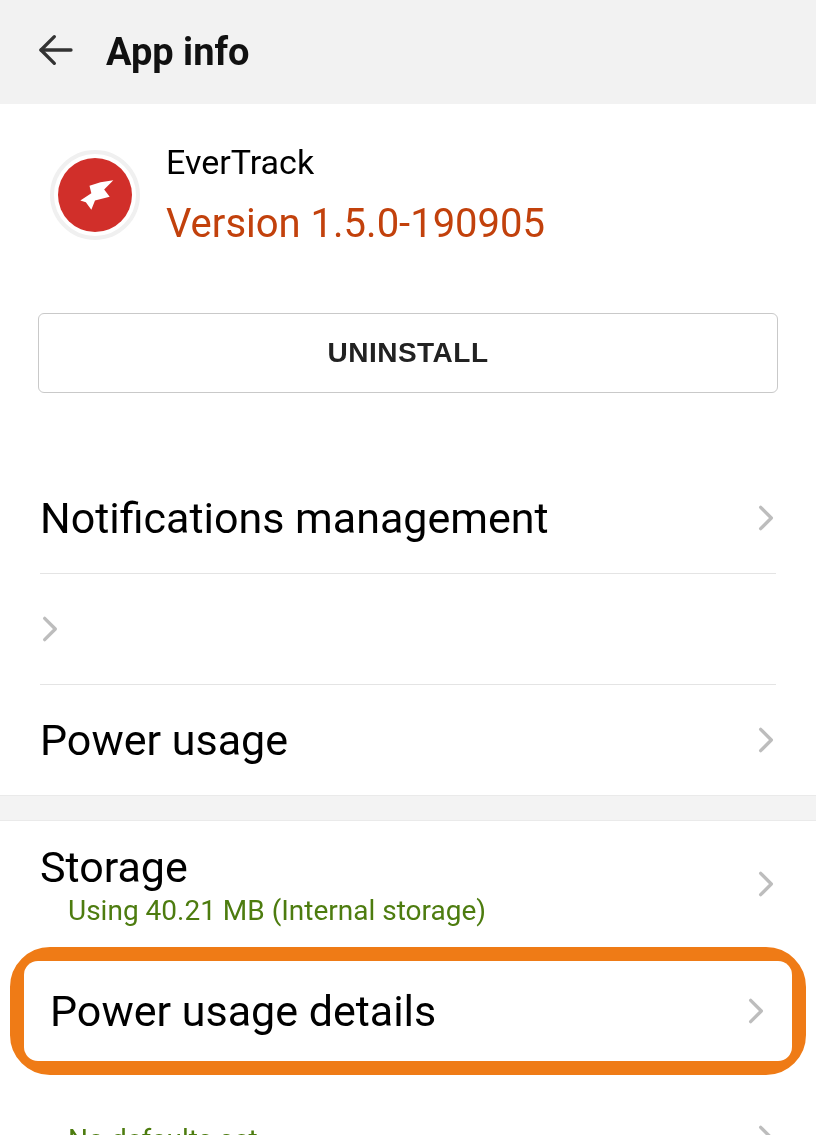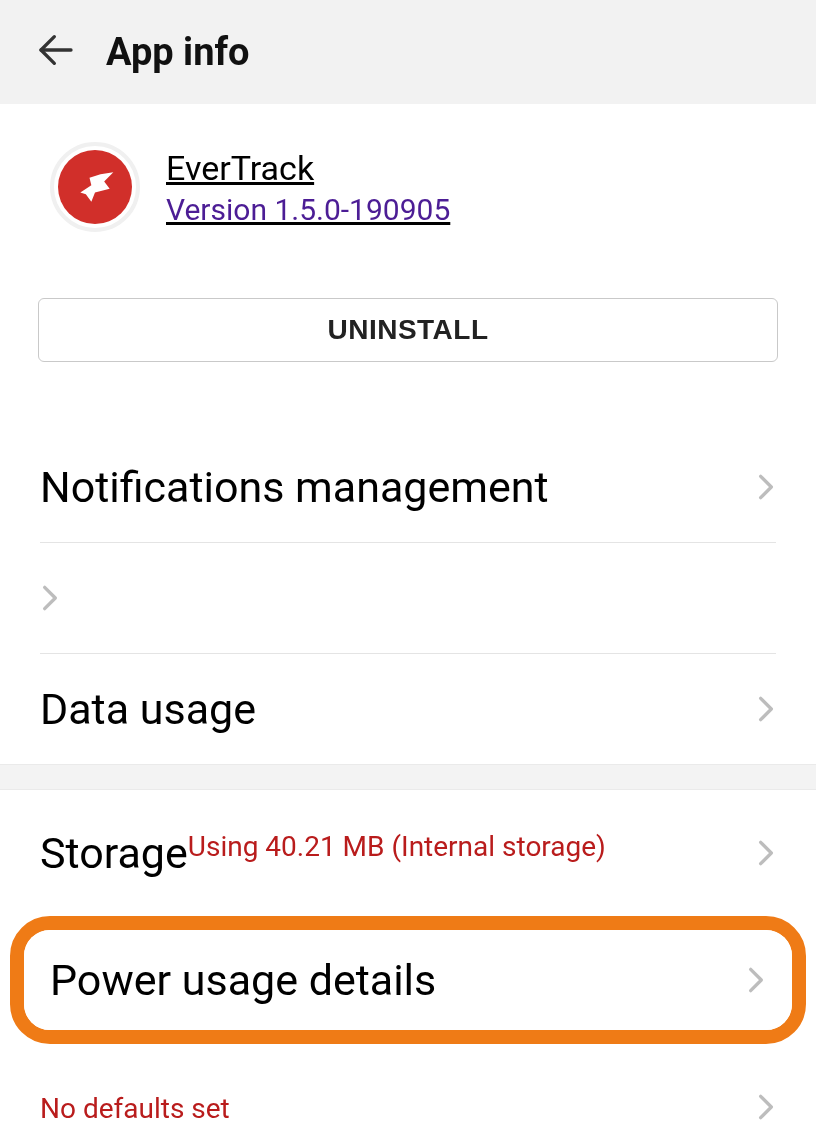--- a/index.html
+++ b/index.html
@@ -26,21 +26,20 @@
     .back-btn svg { width: 40px; height: 40px; }
     .header-title {
       font-size: 38px;
       font-weight: 700;
       color: #111;
     }
     .app-header {
       display: flex;
       align-items: center;
       padding: 38px 40px 10px 50px;
-      text-decoration: underline;
     }
     .app-icon {
       width: 90px; height: 90px;
       border-radius: 50%;
       background: #fff;
       border: 4px solid #f0f0f0;
       display: flex;
       align-items: center;
       justify-content: center;
       margin-right: 26px;
@@ -50,29 +49,29 @@
       width: 74px; height: 74px;
       border-radius: 50%;
       background: #d12f2a;
       display: flex;
       align-items: center;
       justify-content: center;
     }
     .app-icon-inner svg { width: 44px; height: 44px; }
     .app-names { display: flex; flex-direction: column; }
     .app-name { font-size: 34px; font-weight: 400; color: #000; }
-    .app-version { font-size: 30px; color: #4c1d95; margin-top: 4px; }
+    .app-version { font-size: 40px; color: #c2410c; margin-top: 18px; }
     .button-row {
       display: flex;
       gap: 24px;
       padding: 56px 38px 20px 38px;
     }
     .action-btn {
       flex: 1;
-      height: 64px;
+      height: 80px;
       border: 1.5px solid #c9c9c9;
       border-radius: 6px;
       background: #fff;
       font-size: 28px;
       font-weight: 700;
       letter-spacing: 0.5px;
       color: #222;
       cursor: pointer;
     }
     .section-gap {
@@ -85,42 +84,42 @@
       display: flex;
       align-items: center;
       justify-content: space-between;
       padding: 0 40px;
       min-height: 110px;
       cursor: pointer;
       position: relative;
       background: #fff;
     }
     .list-item.two-line { min-height: 126px; padding-top: 10px; padding-bottom: 10px; }
-    .list-item .text-block { display: flex; flex-direction: row; }
+    .list-item .text-block { display: flex; flex-direction: column; }
     .item-title { font-size: 43px; font-weight: 400; color: #000; }
-    .item-sub { font-size: 28px; color: #b91c1c; margin-top: 2px; }
+    .item-sub { font-size: 28px; color: #4d7c0f; margin-top: 2px; margin-left: 28px; }
     .chevron {
       flex-shrink: 0;
       width: 20px; height: 34px;
       display: flex; align-items: center; justify-content: center;
     }
     .chevron svg { width: 16px; height: 28px; }
     .divider {
       height: 1px;
       background: #e4e4e4;
       margin: 0 40px;
     }
     .pad-top { height: 50px; }
     .highlight-frame {
       position: relative;
       margin: 0 10px;
       border: 14px solid #ef7b16;
       border-radius: 40px;
     }
-    .highlight-frame .list-item { padding: 0 26px; min-height: 100px; border-radius: 26px;}
+    .highlight-frame .list-item { padding: 0 26px; min-height: 100px; border-radius: 14px;}
   </style>
 </head>
 <body>
 
 <div class="header-bar">
   <span class="back-btn">
     <span>
       <svg viewBox="0 0 24 24" fill="none" stroke="#333" stroke-width="2" stroke-linecap="round" stroke-linejoin="round">
         <line x1="21" y1="12" x2="3" y2="12"></line>
         <polyline points="11 4 3 12 11 20"></polyline>
@@ -163,21 +162,21 @@
 <div class="list-item">
   <span class="chevron">
     <svg viewBox="0 0 12 20" fill="none" stroke="#bdbdbd" stroke-width="2.5" stroke-linecap="round" stroke-linejoin="round">
         <polyline points="2 2 10 10 2 18"></polyline>
       </svg>
   </span>
 </div>
 <div class="divider"></div>
 
 <div class="list-item">
-  <span class="item-title">Data usage</span>
+  <span class="item-title">Power usage</span>
   <span class="chevron">
     <svg viewBox="0 0 12 20" fill="none" stroke="#bdbdbd" stroke-width="2.5" stroke-linecap="round" stroke-linejoin="round">
         <polyline points="2 2 10 10 2 18"></polyline>
       </svg>
   </span>
 </div>
 
 <div class="section-gap"></div>
 
 <div class="list-item two-line">

